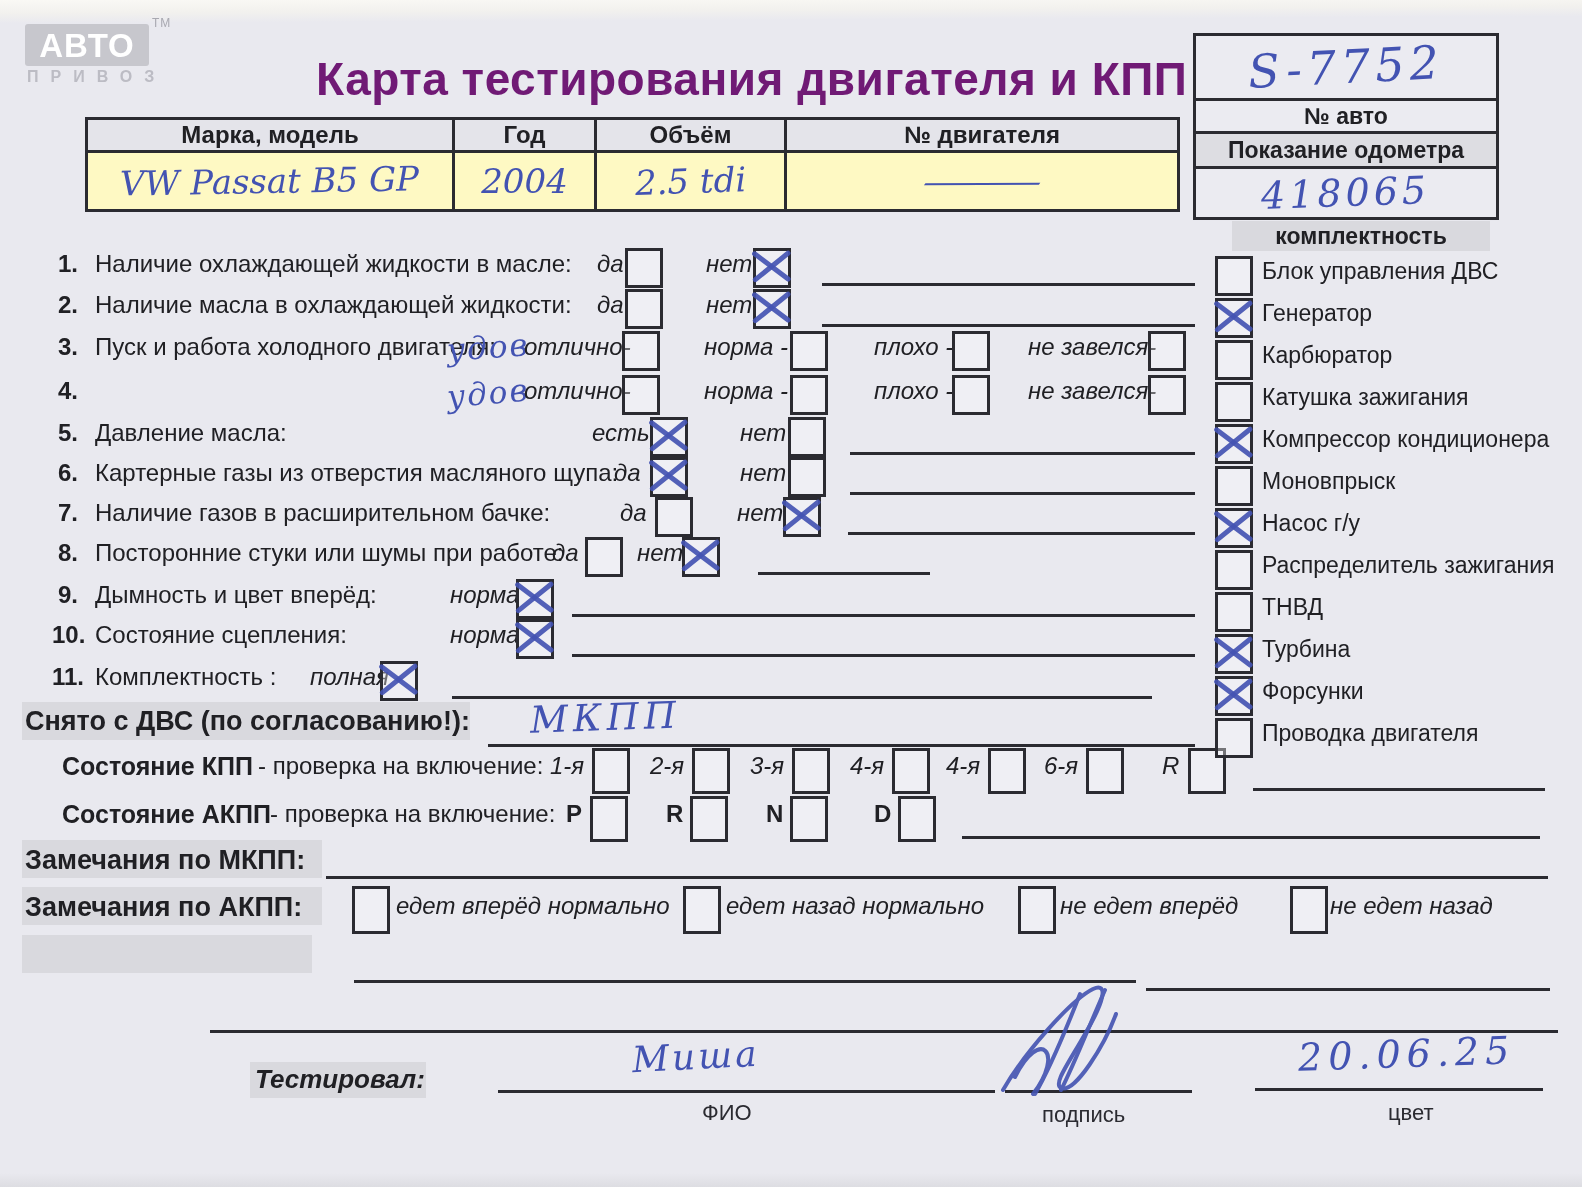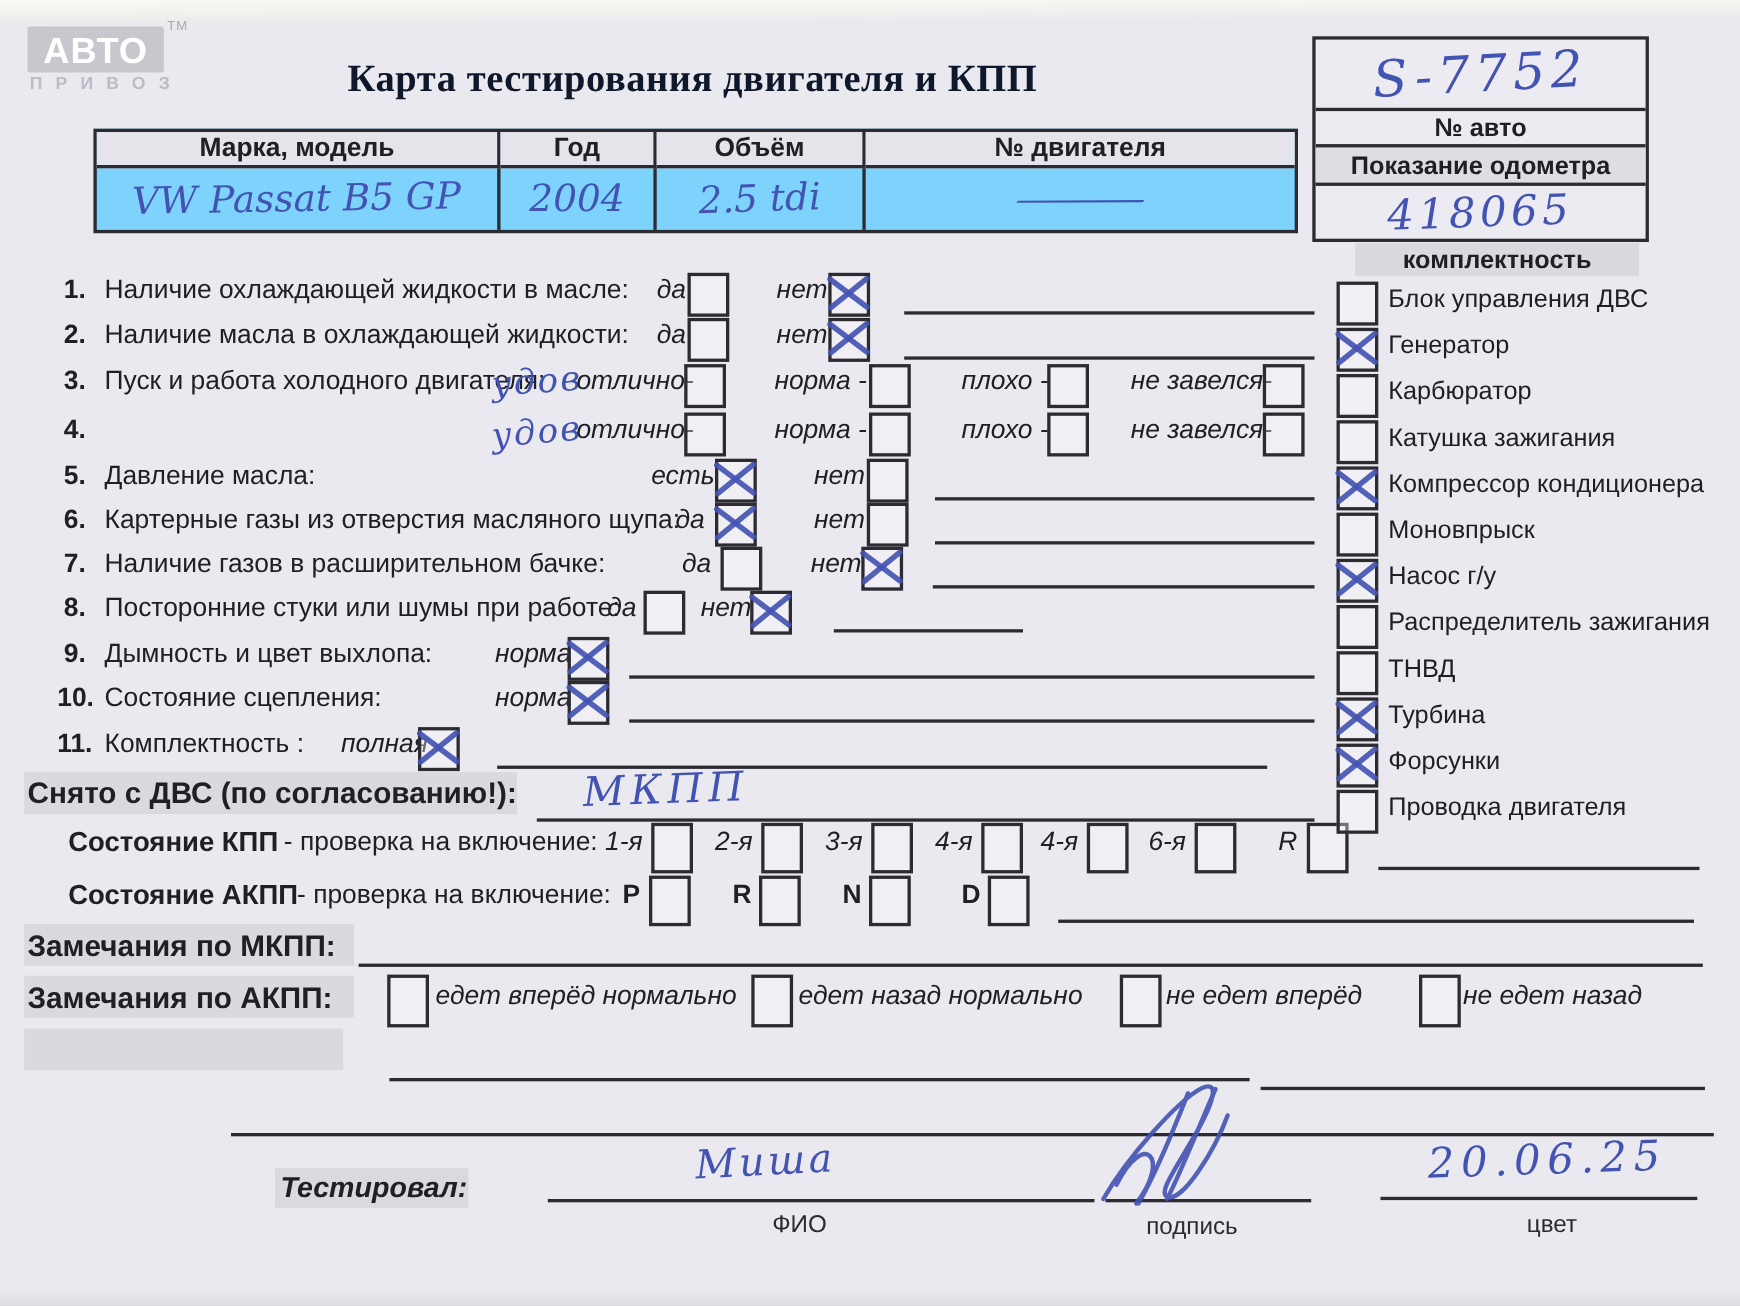--- a/index.html
+++ b/index.html
@@ -11,31 +11,31 @@
   .scan-top{position:absolute;left:-10px;top:-6px;width:1602px;height:26px;
     background:linear-gradient(180deg,#fbfaf6 0%,#f2f1ee 60%,#e9e9ef 100%);transform:rotate(-.25deg);}
   .scan-bottom{position:absolute;left:0;bottom:0;width:100%;height:14px;background:linear-gradient(0deg,#dddde2,#e9e9ef);}
   
   .logo-box{position:absolute;left:25px;top:24px;width:124px;height:42px;background:#c7c7cd;border-radius:3px;
     display:flex;align-items:center;justify-content:center;}
   .logo-text{color:#ffffff;font-weight:bold;font-size:33px;letter-spacing:1px;line-height:1;}
   .logo-tm{position:absolute;left:152px;top:16px;font-size:12px;color:#a8a8b0;letter-spacing:1px;}
   .logo-sub{position:absolute;left:27px;top:68px;font-size:16px;color:#bcbcc4;font-weight:bold;letter-spacing:12px;}
   
-  .title{position:absolute;left:316px;top:52px;font-size:35px;font-weight:bold;letter-spacing:.5px;color:#0f172a;font-family:Liberation Serif, serif;}
+  .title{position:absolute;left:316px;top:52px;font-size:46px;font-weight:bold;letter-spacing:.5px;color:#701a75;}
   
   .refbox{position:absolute;left:1193px;top:33px;width:300px;border:3px solid #2b2b31;background:#ebebf1;}
   .ref-num{height:62px;display:flex;align-items:center;justify-content:center;}
   .ref-row{border-top:3px solid #2b2b31;height:30px;display:flex;align-items:center;justify-content:center;
     font-weight:bold;font-size:23px;}
   .ref-row.shade{background:#dddde2;height:32px;}
   .ref-val{border-top:3px solid #2b2b31;height:48px;display:flex;align-items:center;justify-content:center;}
   
   .vtable{position:absolute;left:85px;top:117px;border:3px solid #2b2b31;display:grid;
-    grid-template-columns:367px 142px 190px 390px;grid-template-rows:33px 56px;background:#7dd3fc;}
+    grid-template-columns:367px 142px 190px 390px;grid-template-rows:33px 56px;background:#fef9c3;}
   .vth{border-right:3px solid #2b2b31;border-bottom:3px solid #2b2b31;display:flex;align-items:center;justify-content:center;
     font-weight:bold;font-size:24px;background:#e4e4ea;}
   .vth:nth-child(4){border-right:none;}
   .vtd{border-right:3px solid #2b2b31;display:flex;align-items:center;justify-content:center;}
   .vtd:last-child{border-right:none;}
   
   .row{position:absolute;left:0;width:1582px;height:42px;}
   .num{position:absolute;font-weight:bold;font-size:24px;}
   .lbl{position:absolute;font-size:24px;white-space:nowrap;}
   .blbl{position:absolute;font-size:25px;font-weight:bold;white-space:nowrap;}
@@ -184,21 +184,21 @@
     <span class="lbl" style="left:95px">Посторонние стуки или шумы при работе:</span>
     <span class="opt" style="left:552px">да</span>
     <span class="cb" style="left:585px;top:-2px"></span>
     <span class="opt" style="left:637px">нет</span>
     <span class="cb checked" style="left:682px;top:-2px"></span>
     <span class="wline" style="left:758px;top:33px;width:172px"></span>
   </div>
 
   <div class="row" style="top:581px">
     <span class="num" style="left:58px">9.</span>
-    <span class="lbl" style="left:95px">Дымность и цвет выхлопа:</span>
+    <span class="lbl" style="left:95px">Дымность и цвет вперёд:</span>
     <span class="opt" style="left:450px">норма</span>
     <span class="cb checked" style="left:516px;top:-2px"></span>
     <span class="wline" style="left:572px;top:33px;width:623px"></span>
   </div>
 
   <div class="row" style="top:621px">
     <span class="num" style="left:52px">10.</span>
     <span class="lbl" style="left:95px">Состояние сцепления:</span>
     <span class="opt" style="left:450px">норма</span>
     <span class="cb checked" style="left:516px;top:-2px"></span>

